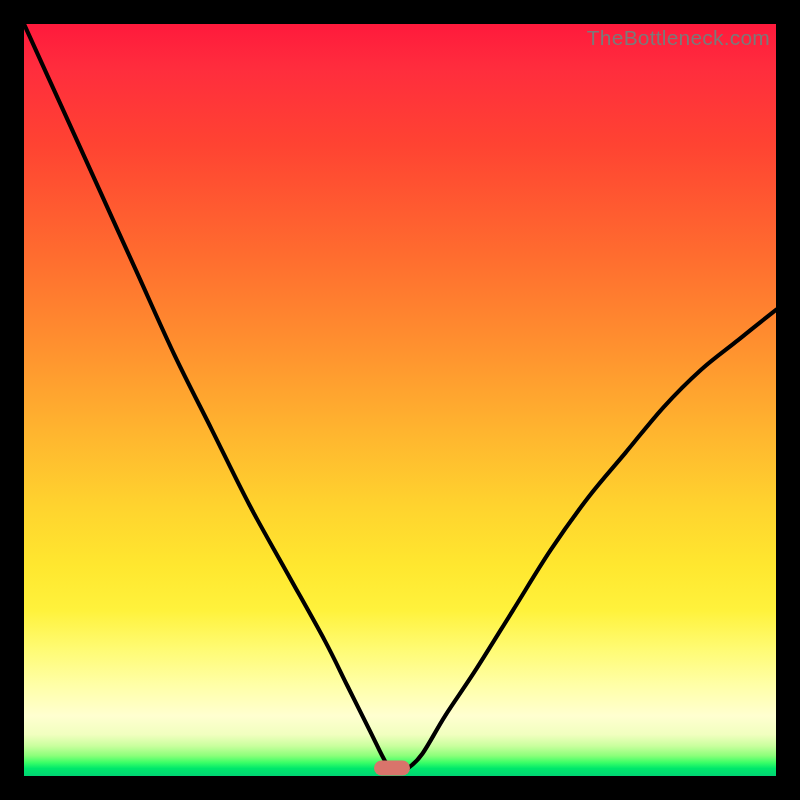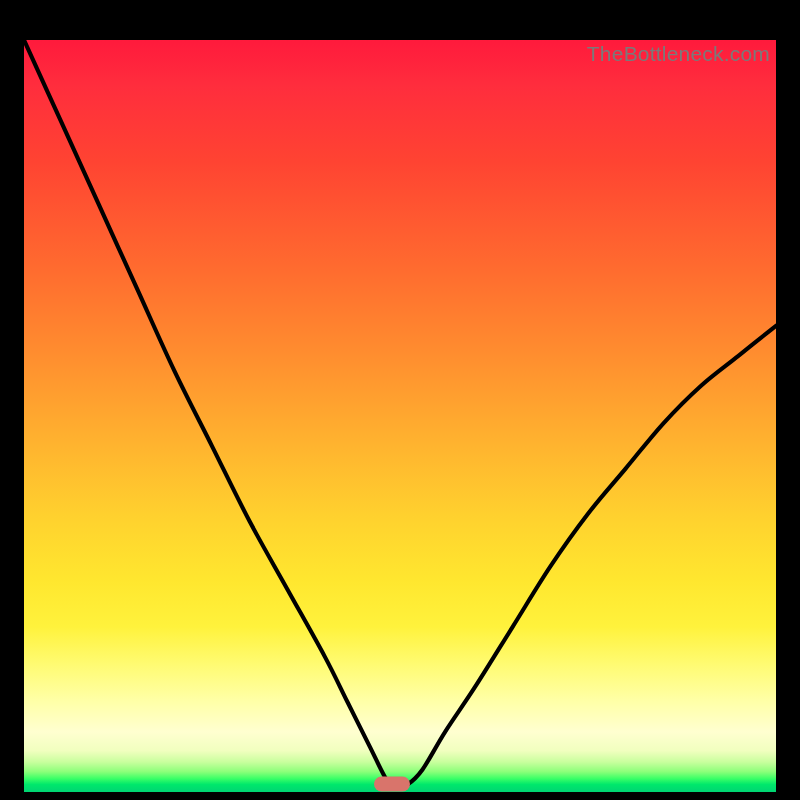--- a/index.html
+++ b/index.html
@@ -38,21 +38,20 @@
       #fffb72 83%,
       #ffffa8 88%,
       #ffffd0 92%,
       #f1ffbf 94.5%,
       #c9ff9e 96%,
       #8cff7a 97.3%,
       #3cff67 98.2%,
       #00e86b 99.0%,
       #00d473 100%
     );
-    margin-top: 16px;
   }
   .watermark {
     position: absolute;
     top: 2px;
     right: 6px;
     color: #7a7a7a;
     font-size: 21px;
     letter-spacing: 0.2px;
     user-select: none;
   }

